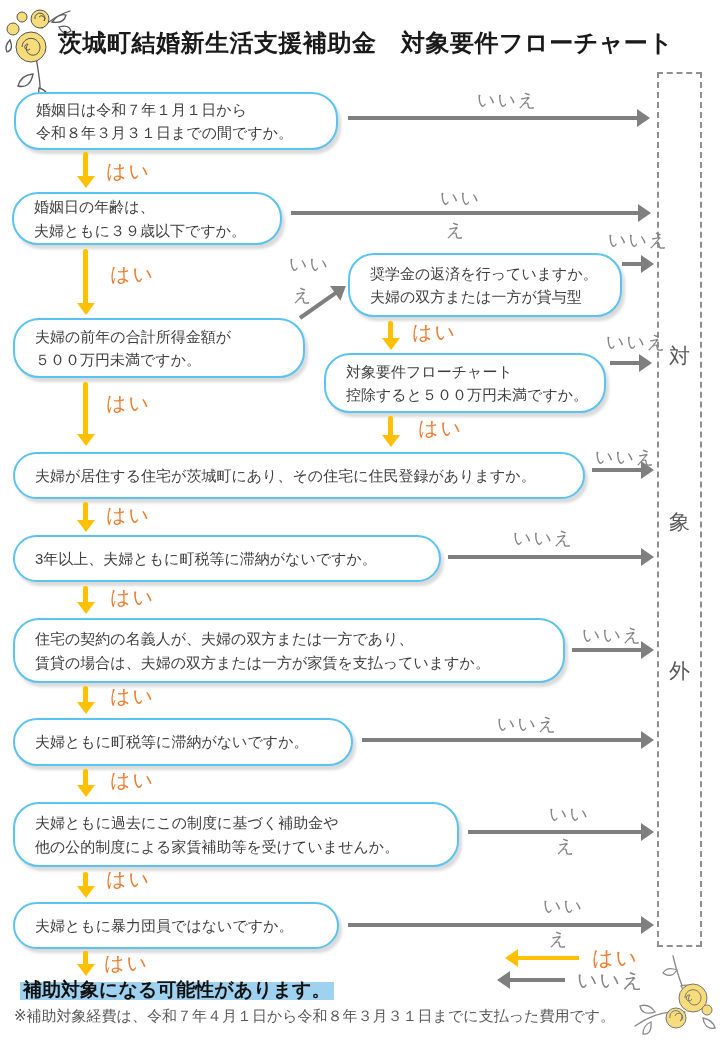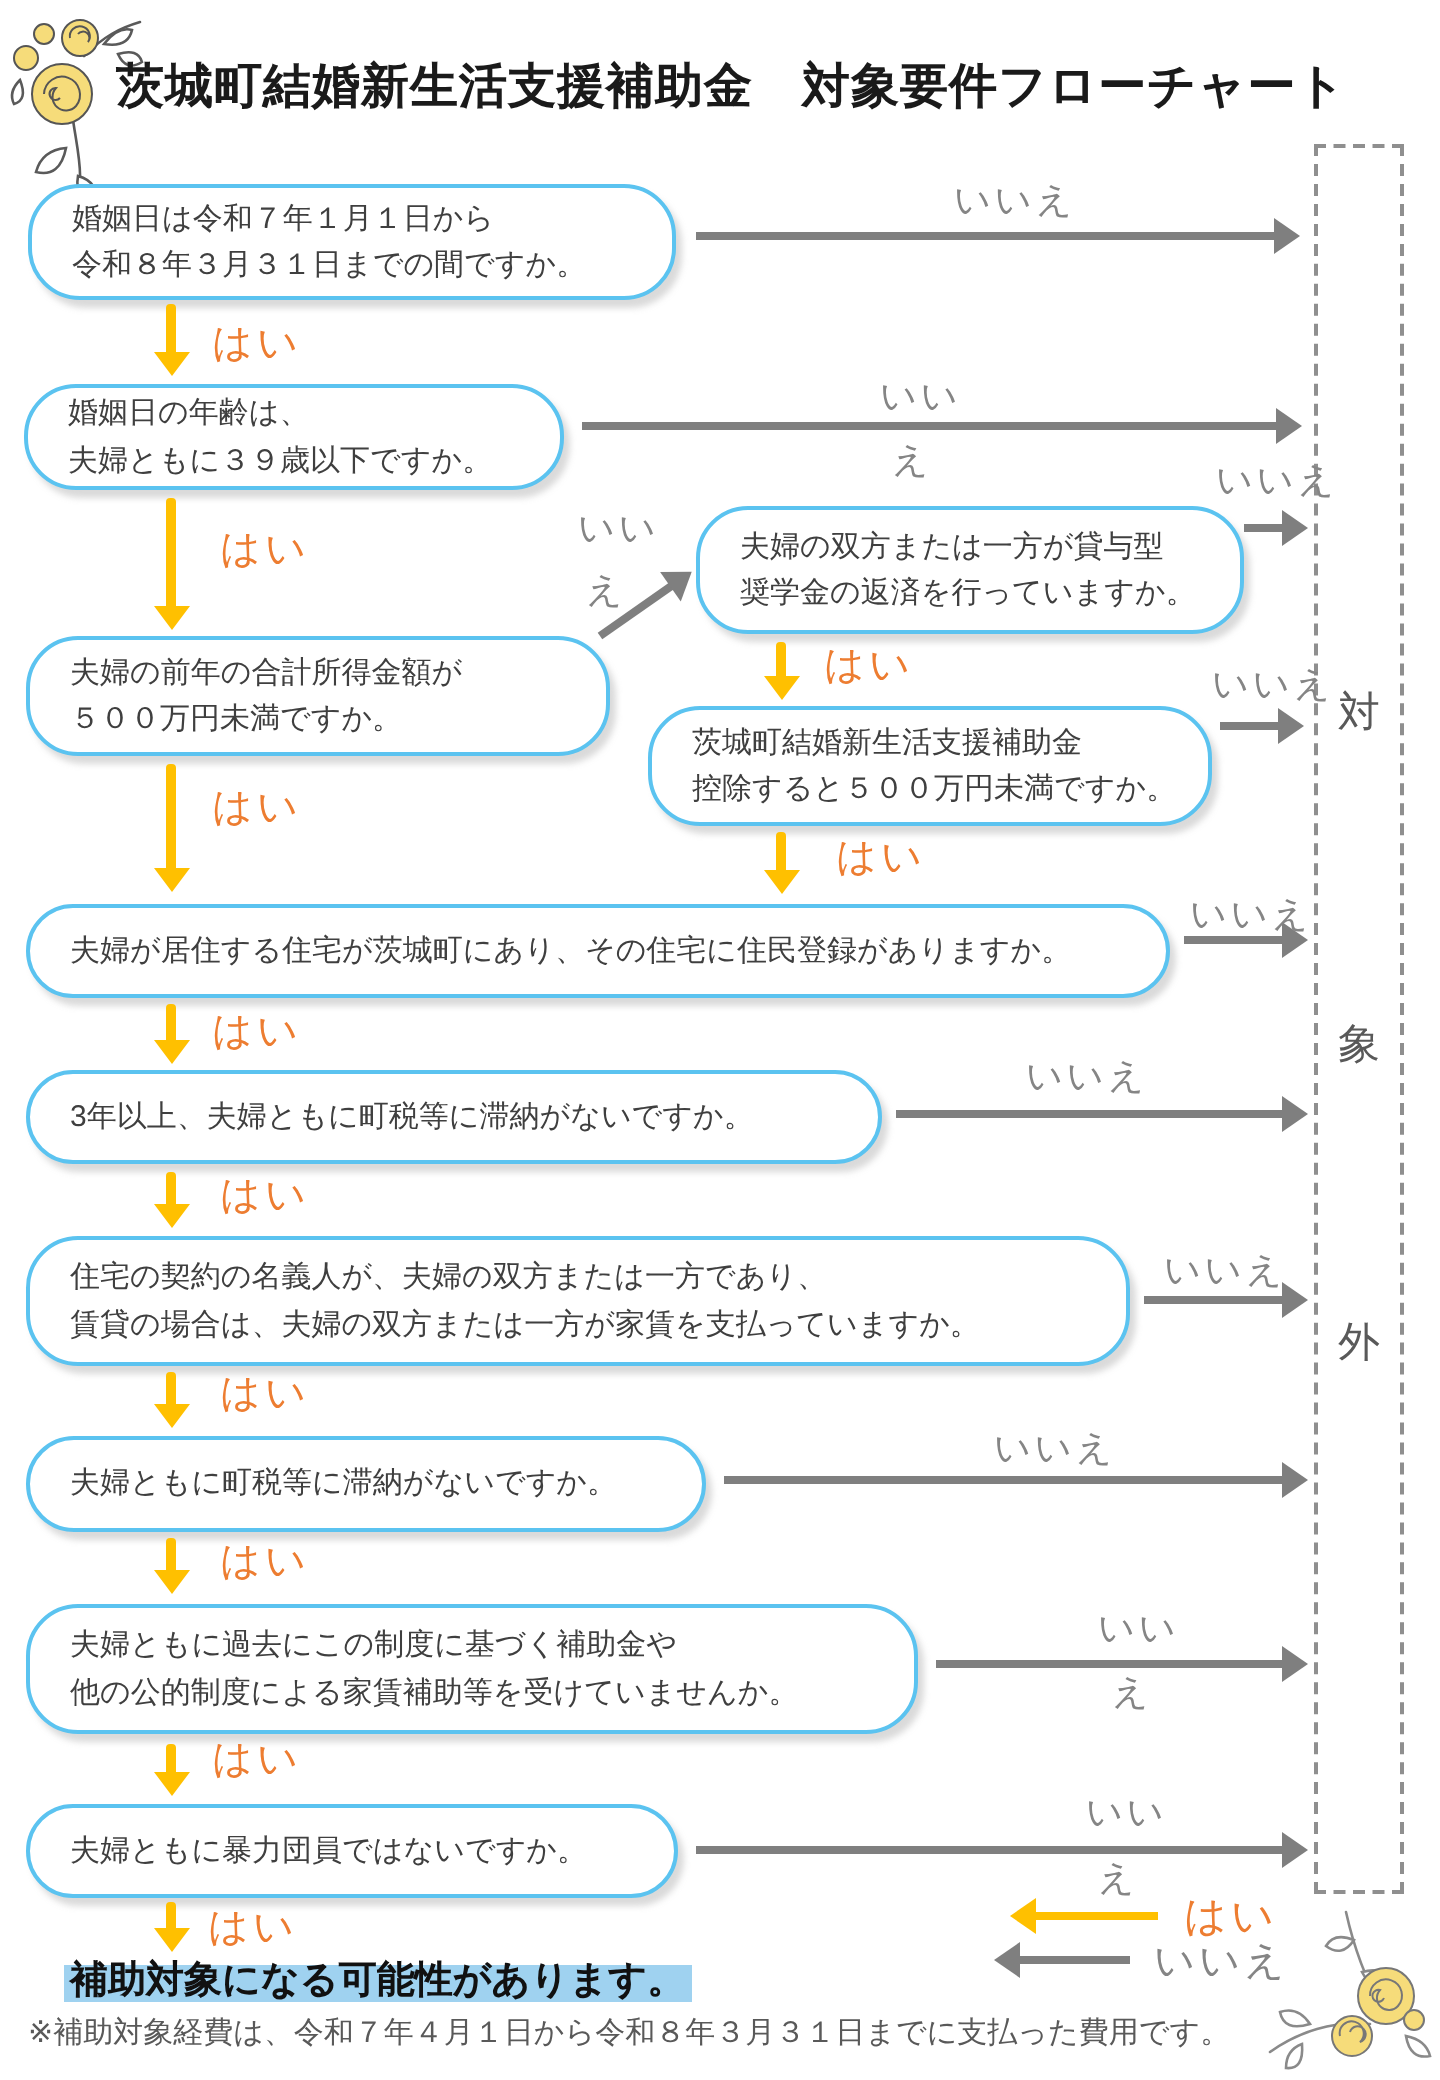--- a/index.html
+++ b/index.html
@@ -31,21 +31,21 @@
   .aleft { position:absolute; height:18px; }
   .aleft .shaft { position:absolute; right:0; left:11px; top:7px; height:4px; background:#7F7F7F; }
   .aleft .head  { position:absolute; left:0; top:0; width:0; height:0;
                   border-right:13px solid #7F7F7F; border-top:9px solid transparent; border-bottom:9px solid transparent; }
   .aleft.orange .shaft { background:#FFC000; }
   .aleft.orange .head  { border-right-color:#FFC000; }
 
   .exclusion { position:absolute; left:657px; top:72px; width:45px; height:875px; border:2px dashed #8f8f8f; }
   .exclusion span { position:absolute; left:0; width:100%; text-align:center; font-size:21px; color:#595959; }
 
-  .result { position:absolute; left:32px; top:977px; font-size:19px; font-weight:bold; color:#111; white-space:nowrap; }
+  .result { position:absolute; left:20px; top:977px; font-size:19px; font-weight:bold; color:#111; white-space:nowrap; }
   .result .hl { background:linear-gradient(transparent 12%, #9FD2F0 12%); padding:0 3px; }
 
   .footnote { position:absolute; left:14px; top:1007px; font-size:15px; color:#595959; white-space:nowrap;text-align:right; }
 
   .flower { position:absolute; }
 </style>
 </head>
 <body>
 
 <div class="page">
@@ -99,25 +99,25 @@
   </div>
   <div class="qbox" style="left:12px;top:192px;width:270px;height:53px;">
     <span>婚姻日の年齢は、</span>
     <span>夫婦ともに３９歳以下ですか。</span>
   </div>
   <div class="qbox" style="left:13px;top:318px;width:292px;height:60px;">
     <span>夫婦の前年の合計所得金額が</span>
     <span>５００万円未満ですか。</span>
   </div>
   <div class="qbox" style="left:348px;top:253px;width:274px;height:64px;">
+    <span>奨学金の返済を行っていますか。</span>
     <span>夫婦の双方または一方が貸与型</span>
-    <span>奨学金の返済を行っていますか。</span>
   </div>
   <div class="qbox" style="left:324px;top:353px;width:282px;height:60px;">
-    <span>茨城町結婚新生活支援補助金</span>
+    <span>対象要件フローチャート</span>
     <span>控除すると５００万円未満ですか。</span>
   </div>
   <div class="qbox" style="left:13px;top:452px;width:572px;height:47px;">
     <span>夫婦が居住する住宅が茨城町にあり、その住宅に住民登録がありますか。</span>
   </div>
   <div class="qbox" style="left:13px;top:535px;width:428px;height:47px;">
     <span>3年以上、夫婦ともに町税等に滞納がないですか。</span>
   </div>
   <div class="qbox" style="left:13px;top:618px;width:552px;height:65px;">
     <span>住宅の契約の名義人が、夫婦の双方または一方であり、</span>

